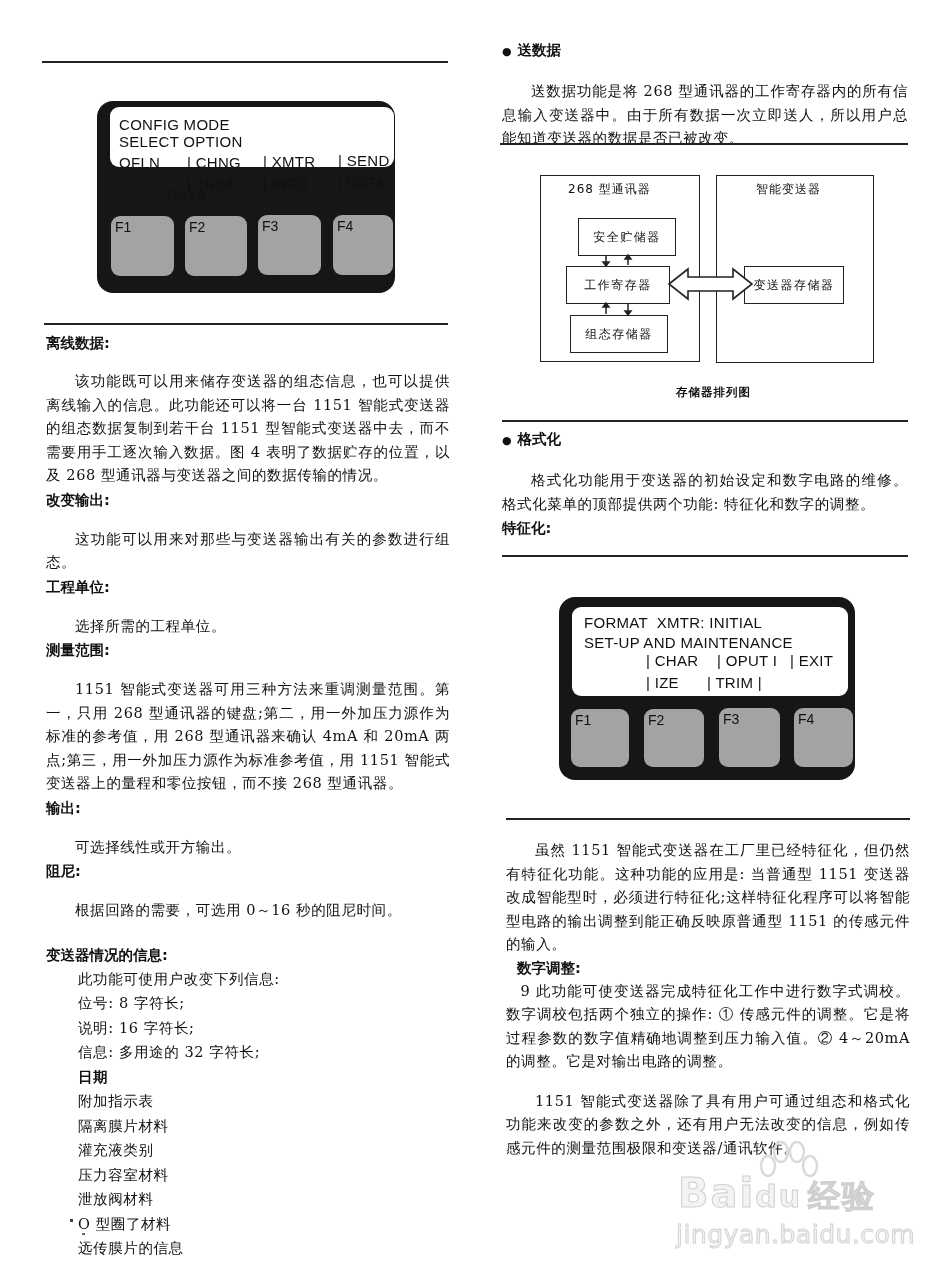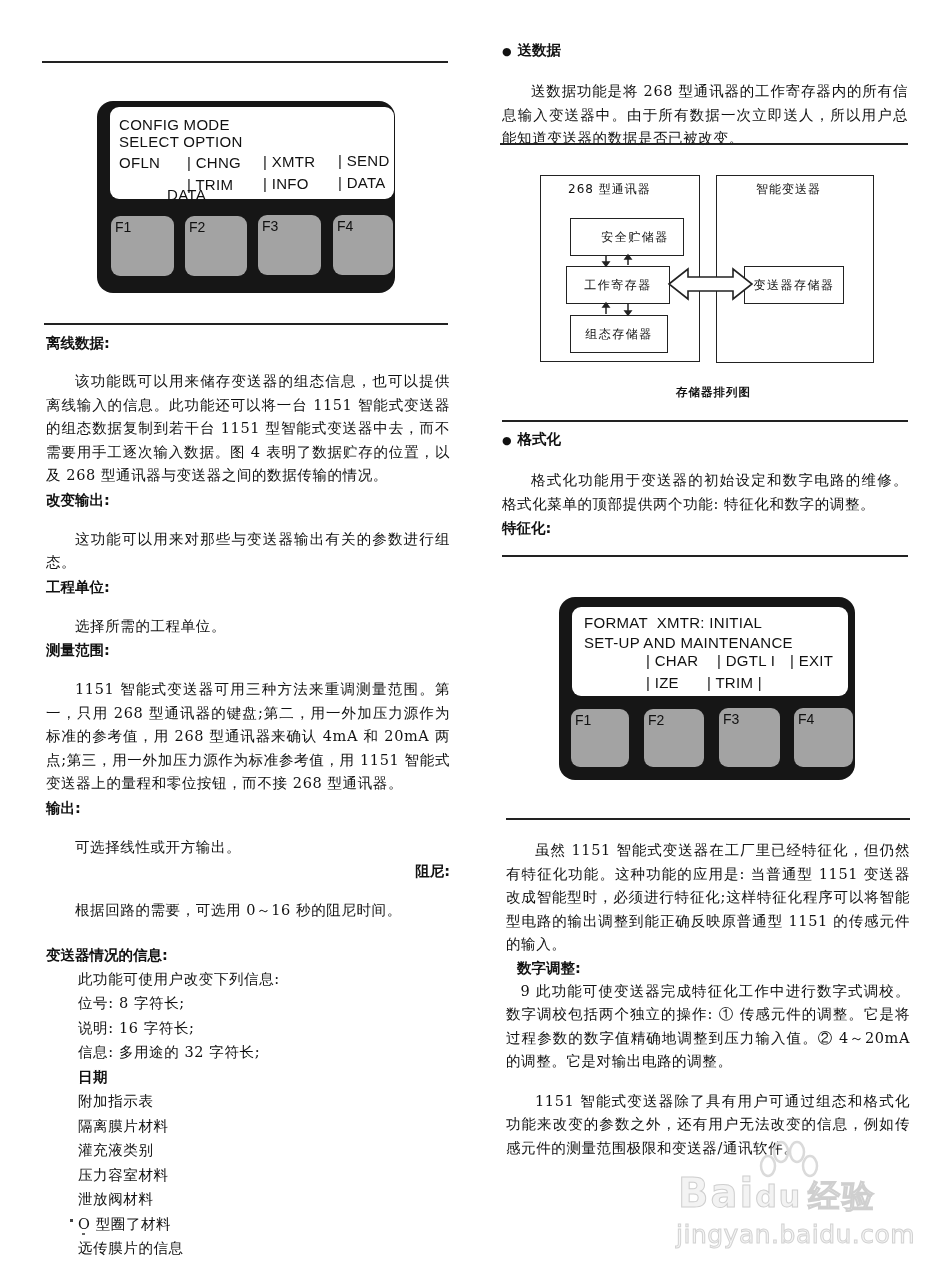--- a/index.html
+++ b/index.html
@@ -40,21 +40,21 @@
   .caption { position: absolute; font-size: 11.5px; font-weight: bold; letter-spacing: 1px; }
 
   .watermark { position: absolute; color: #dcdcdc; font-family: "DejaVu Sans", sans-serif; }
 </style>
 </head>
 <body>
 
 <div class="rule" style="left:42px; top:61px; width:406px;"></div>
 
 <div class="lcd" style="left:97px; top:101px; width:298px; height:192px;">
-  <div class="lcd-screen" style="left:13px; top:6px; width:284px; height:92px;">
+  <div class="lcd-screen" style="left:13px; top:6px; width:284px; height:60px;">
     <div class="lcd-line" style="left:9px; top:9px;">CONFIG MODE</div>
     <div class="lcd-line" style="left:9px; top:26px;">SELECT OPTION</div>
     <div class="lcd-line" style="left:9px; top:47px;">OFLN</div>
     <div class="lcd-line" style="left:77px; top:47px;">| CHNG</div>
     <div class="lcd-line" style="left:153px; top:46px;">| XMTR</div>
     <div class="lcd-line" style="left:228px; top:45px;">| SEND</div>
     <div class="lcd-line" style="left:9px; top:79px;margin-left:48px;">DATA</div>
     <div class="lcd-line" style="left:77px; top:69px;">| TRIM</div>
     <div class="lcd-line" style="left:153px; top:68px;">| INFO</div>
     <div class="lcd-line" style="left:228px; top:67px;">| DATA</div>
@@ -84,21 +84,21 @@
 
   <div class="heading cjk" style="line-height:24px;">工程单位:</div>
   <div class="para indent">选择所需的工程单位。</div>
 
   <div class="heading cjk" style="line-height:24px;">测量范围:</div>
   <div class="para indent">1151 智能式变送器可用三种方法来重调测量范围。第一，只用 268 型通讯器的键盘;第二，用一外加压力源作为标准的参考值，用 268 型通讯器来确认 4mA 和 20mA 两点;第三，用一外加压力源作为标准参考值，用 1151 智能式变送器上的量程和零位按钮，而不接 268 型通讯器。</div>
 
   <div class="heading cjk" style="line-height:24px;">输出:</div>
   <div class="para indent">可选择线性或开方输出。</div>
 
-  <div class="heading cjk" style="line-height:24px;text-align:right;">阻尼:</div>
+  <div class="heading cjk" style="line-height:24px;">阻尼:</div>
   <div class="para indent">根据回路的需要，可选用 0～16 秒的阻尼时间。</div>
 
   <div class="heading cjk" style="line-height:24px; margin-top:20px;">变送器情况的信息:</div>
   <div style="padding-left:32px;">
     <div class="list-line">此功能可使用户改变下列信息:</div>
     <div class="list-line">位号: 8 字符长;</div>
     <div class="list-line">说明: 16 字符长;</div>
     <div class="list-line">信息: 多用途的 32 字符长;</div>
     <div class="list-line" style="font-weight:bold;">日期</div>
     <div class="list-line">附加指示表</div>
@@ -124,21 +124,21 @@
 
 <div class="rule" style="left:500px; top:143px; width:408px;"></div>
 
 <div class="abs" style="left:538px; top:173px; width:340px; height:230px;">
   <div class="dbox" style="left:2px; top:2px; width:158px; height:185px;"></div>
   <div class="dlabel cjk" style="left:30px; top:8px;">268 型通讯器</div>
 
   <div class="dbox" style="left:178px; top:2px; width:156px; height:186px;"></div>
   <div class="dlabel cjk" style="left:218px; top:8px;">智能变送器</div>
 
-  <div class="inner-box cjk" style="left:32px; top:45px; width:96px; height:36px;padding-left:16px;">安全贮储器</div>
+  <div class="inner-box cjk" style="left:40px; top:45px; width:96px; height:36px;">安全贮储器</div>
   <div class="inner-box cjk" style="left:28px; top:93px; width:102px; height:36px;">工作寄存器</div>
   <div class="inner-box cjk" style="left:32px; top:142px; width:96px; height:36px;">组态存储器</div>
   <div class="inner-box cjk" style="left:206px; top:93px; width:98px; height:36px;">变送器存储器</div>
 
   <svg class="abs" style="left:0; top:0;" width="340" height="200">
     <g stroke="#222" stroke-width="1.5" fill="#222">
       <line x1="68" y1="83" x2="68" y2="92"></line>
         <polygon points="65,89 71,89 68,93"></polygon>
       <line x1="90" y1="83" x2="90" y2="92"></line>
         <polygon points="87,86 93,86 90,82"></polygon>
@@ -164,21 +164,21 @@
   <div class="heading cjk" style="line-height:24px;">特征化:</div>
 </div>
 
 <div class="rule" style="left:502px; top:555px; width:406px;"></div>
 
 <div class="lcd" style="left:559px; top:597px; width:296px; height:183px;">
   <div class="lcd-screen" style="left:13px; top:10px; width:276px; height:89px;">
     <div class="lcd-line" style="left:12px; top:7px;">FORMAT  XMTR: INITIAL</div>
     <div class="lcd-line" style="left:12px; top:27px;">SET-UP AND MAINTENANCE</div>
     <div class="lcd-line" style="left:74px; top:45px;">| CHAR</div>
-    <div class="lcd-line" style="left:145px; top:45px;">| DGTL I</div>
+    <div class="lcd-line" style="left:145px; top:45px;">| OPUT I</div>
     <div class="lcd-line" style="left:218px; top:45px;">| EXIT</div>
     <div class="lcd-line" style="left:74px; top:67px;">| IZE</div>
     <div class="lcd-line" style="left:135px; top:67px;">| TRIM |</div>
   </div>
   <div class="fkey" style="left:12px; top:112px; width:58px; height:58px;">
       <span>F1</span>
     </div>
   <div class="fkey" style="left:85px; top:112px; width:60px; height:58px;">
       <span>F2</span>
     </div>

